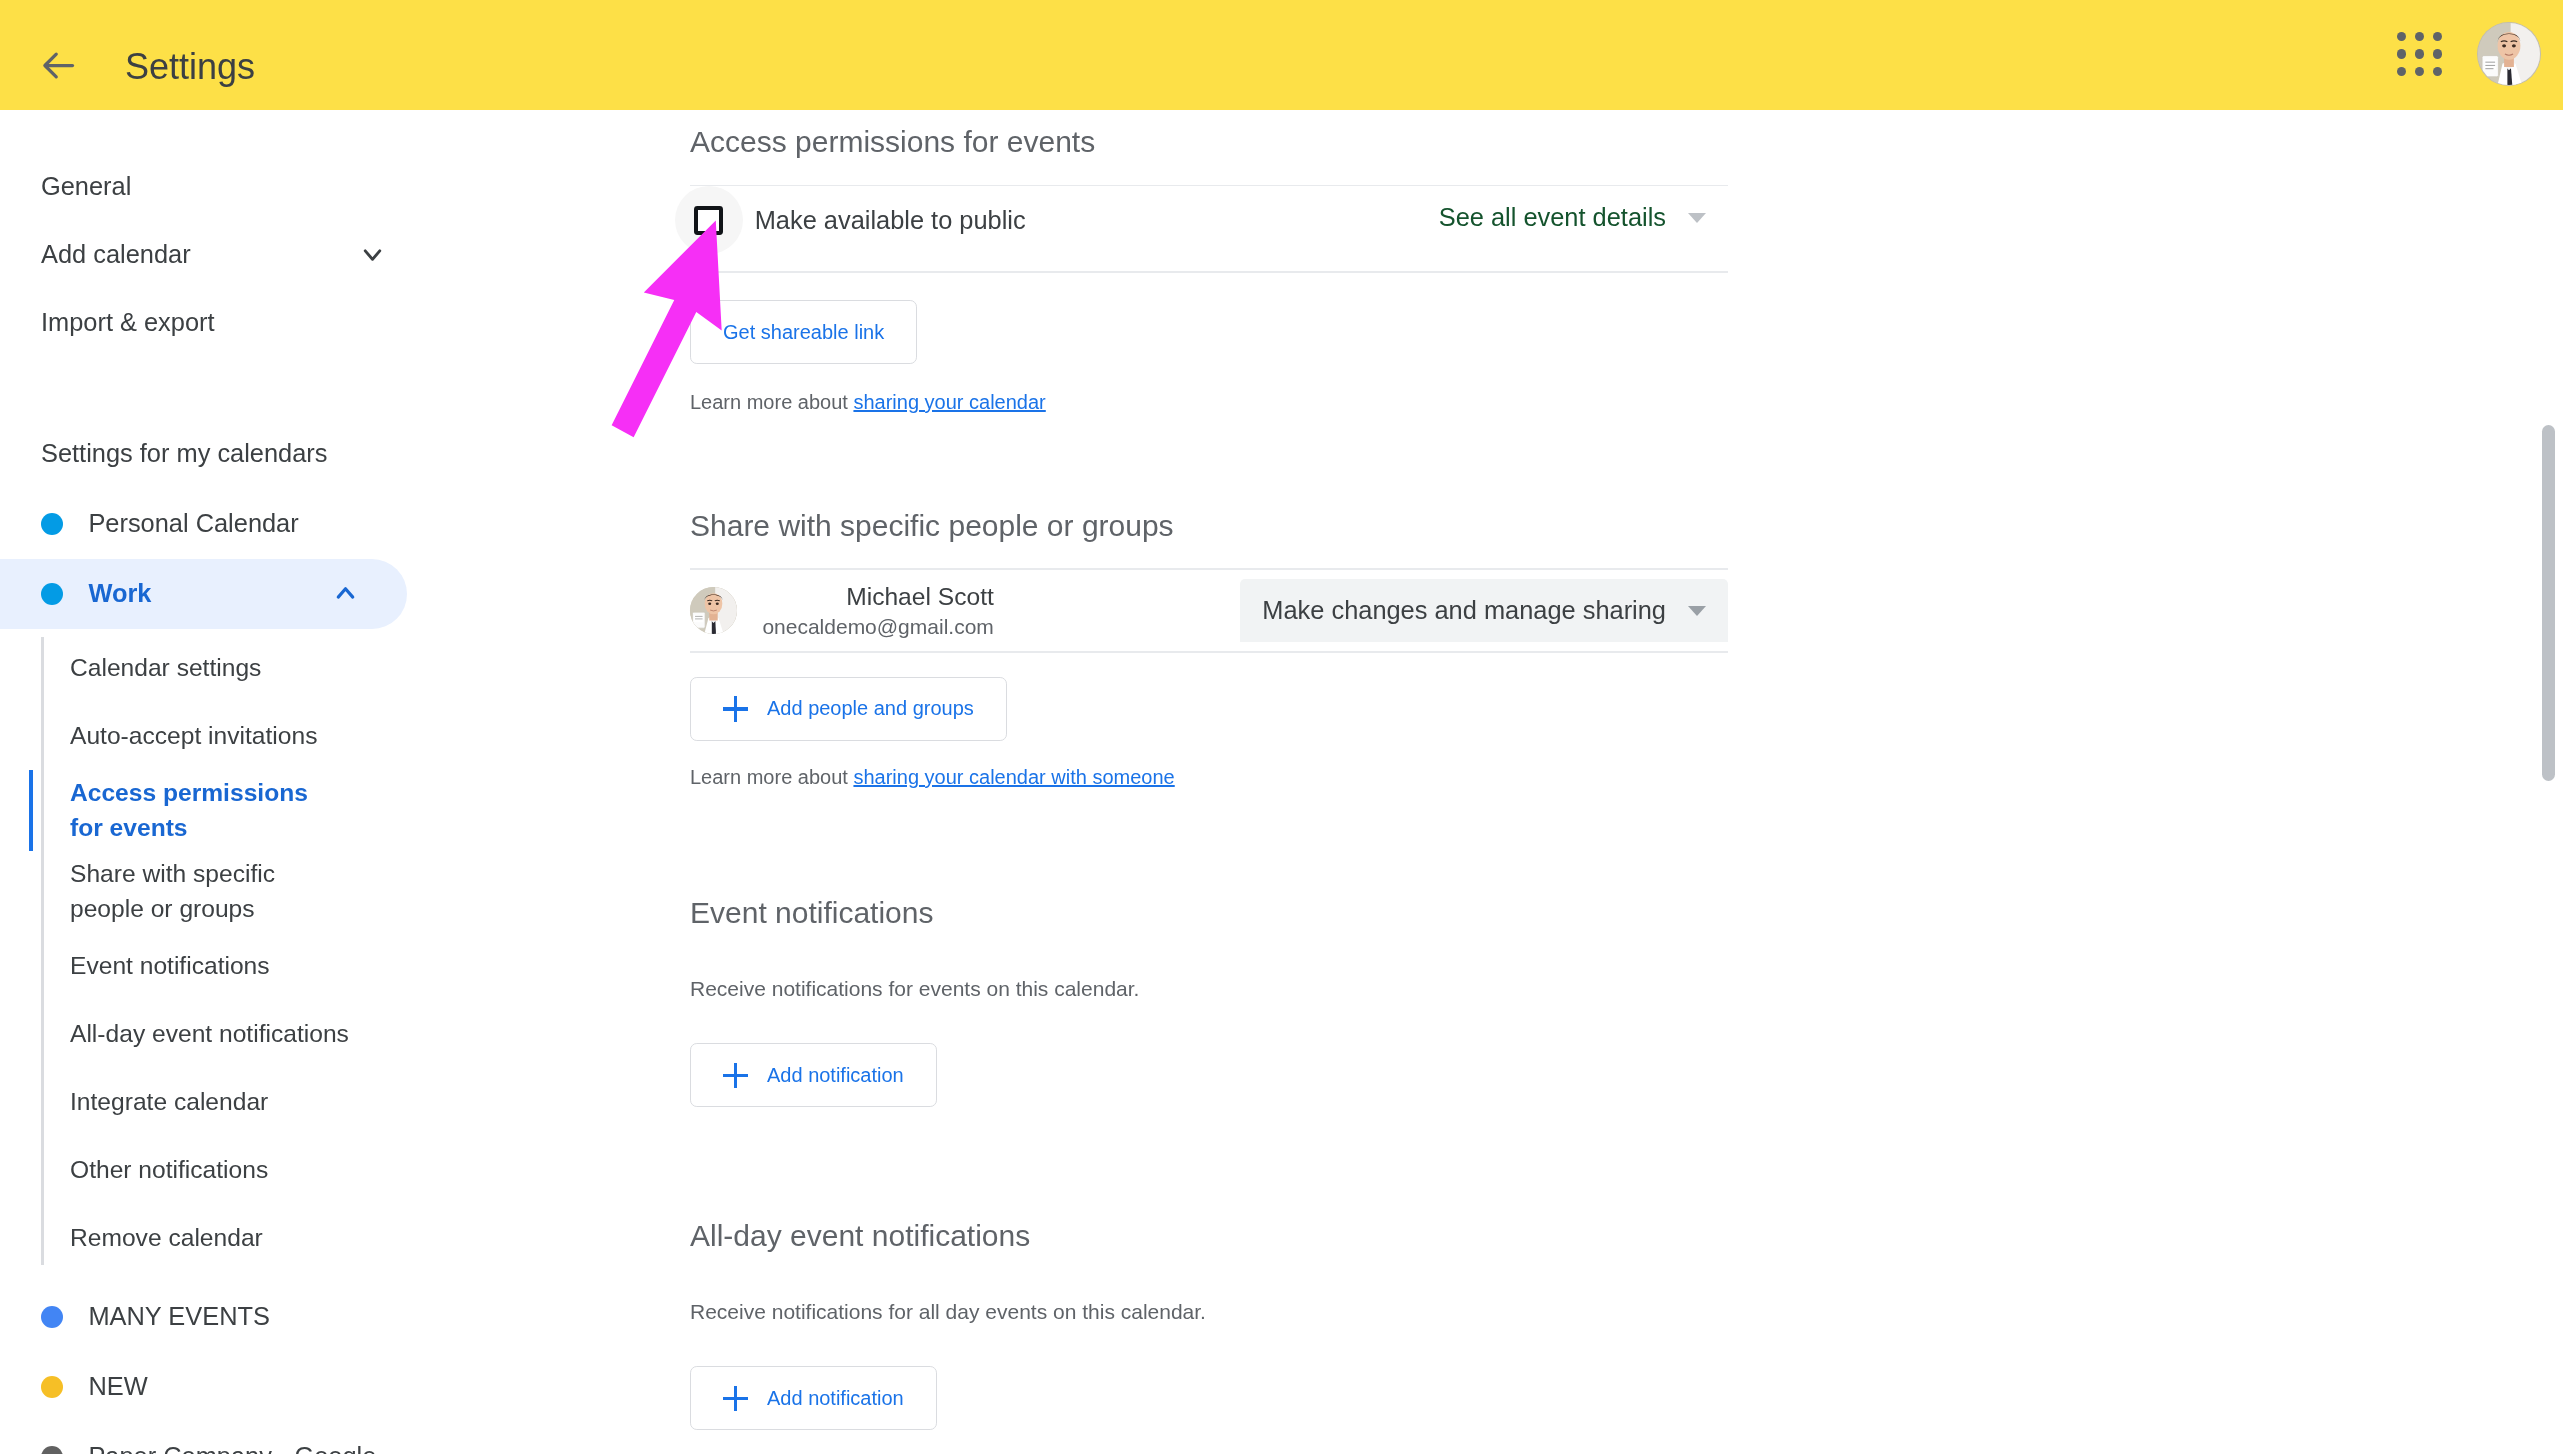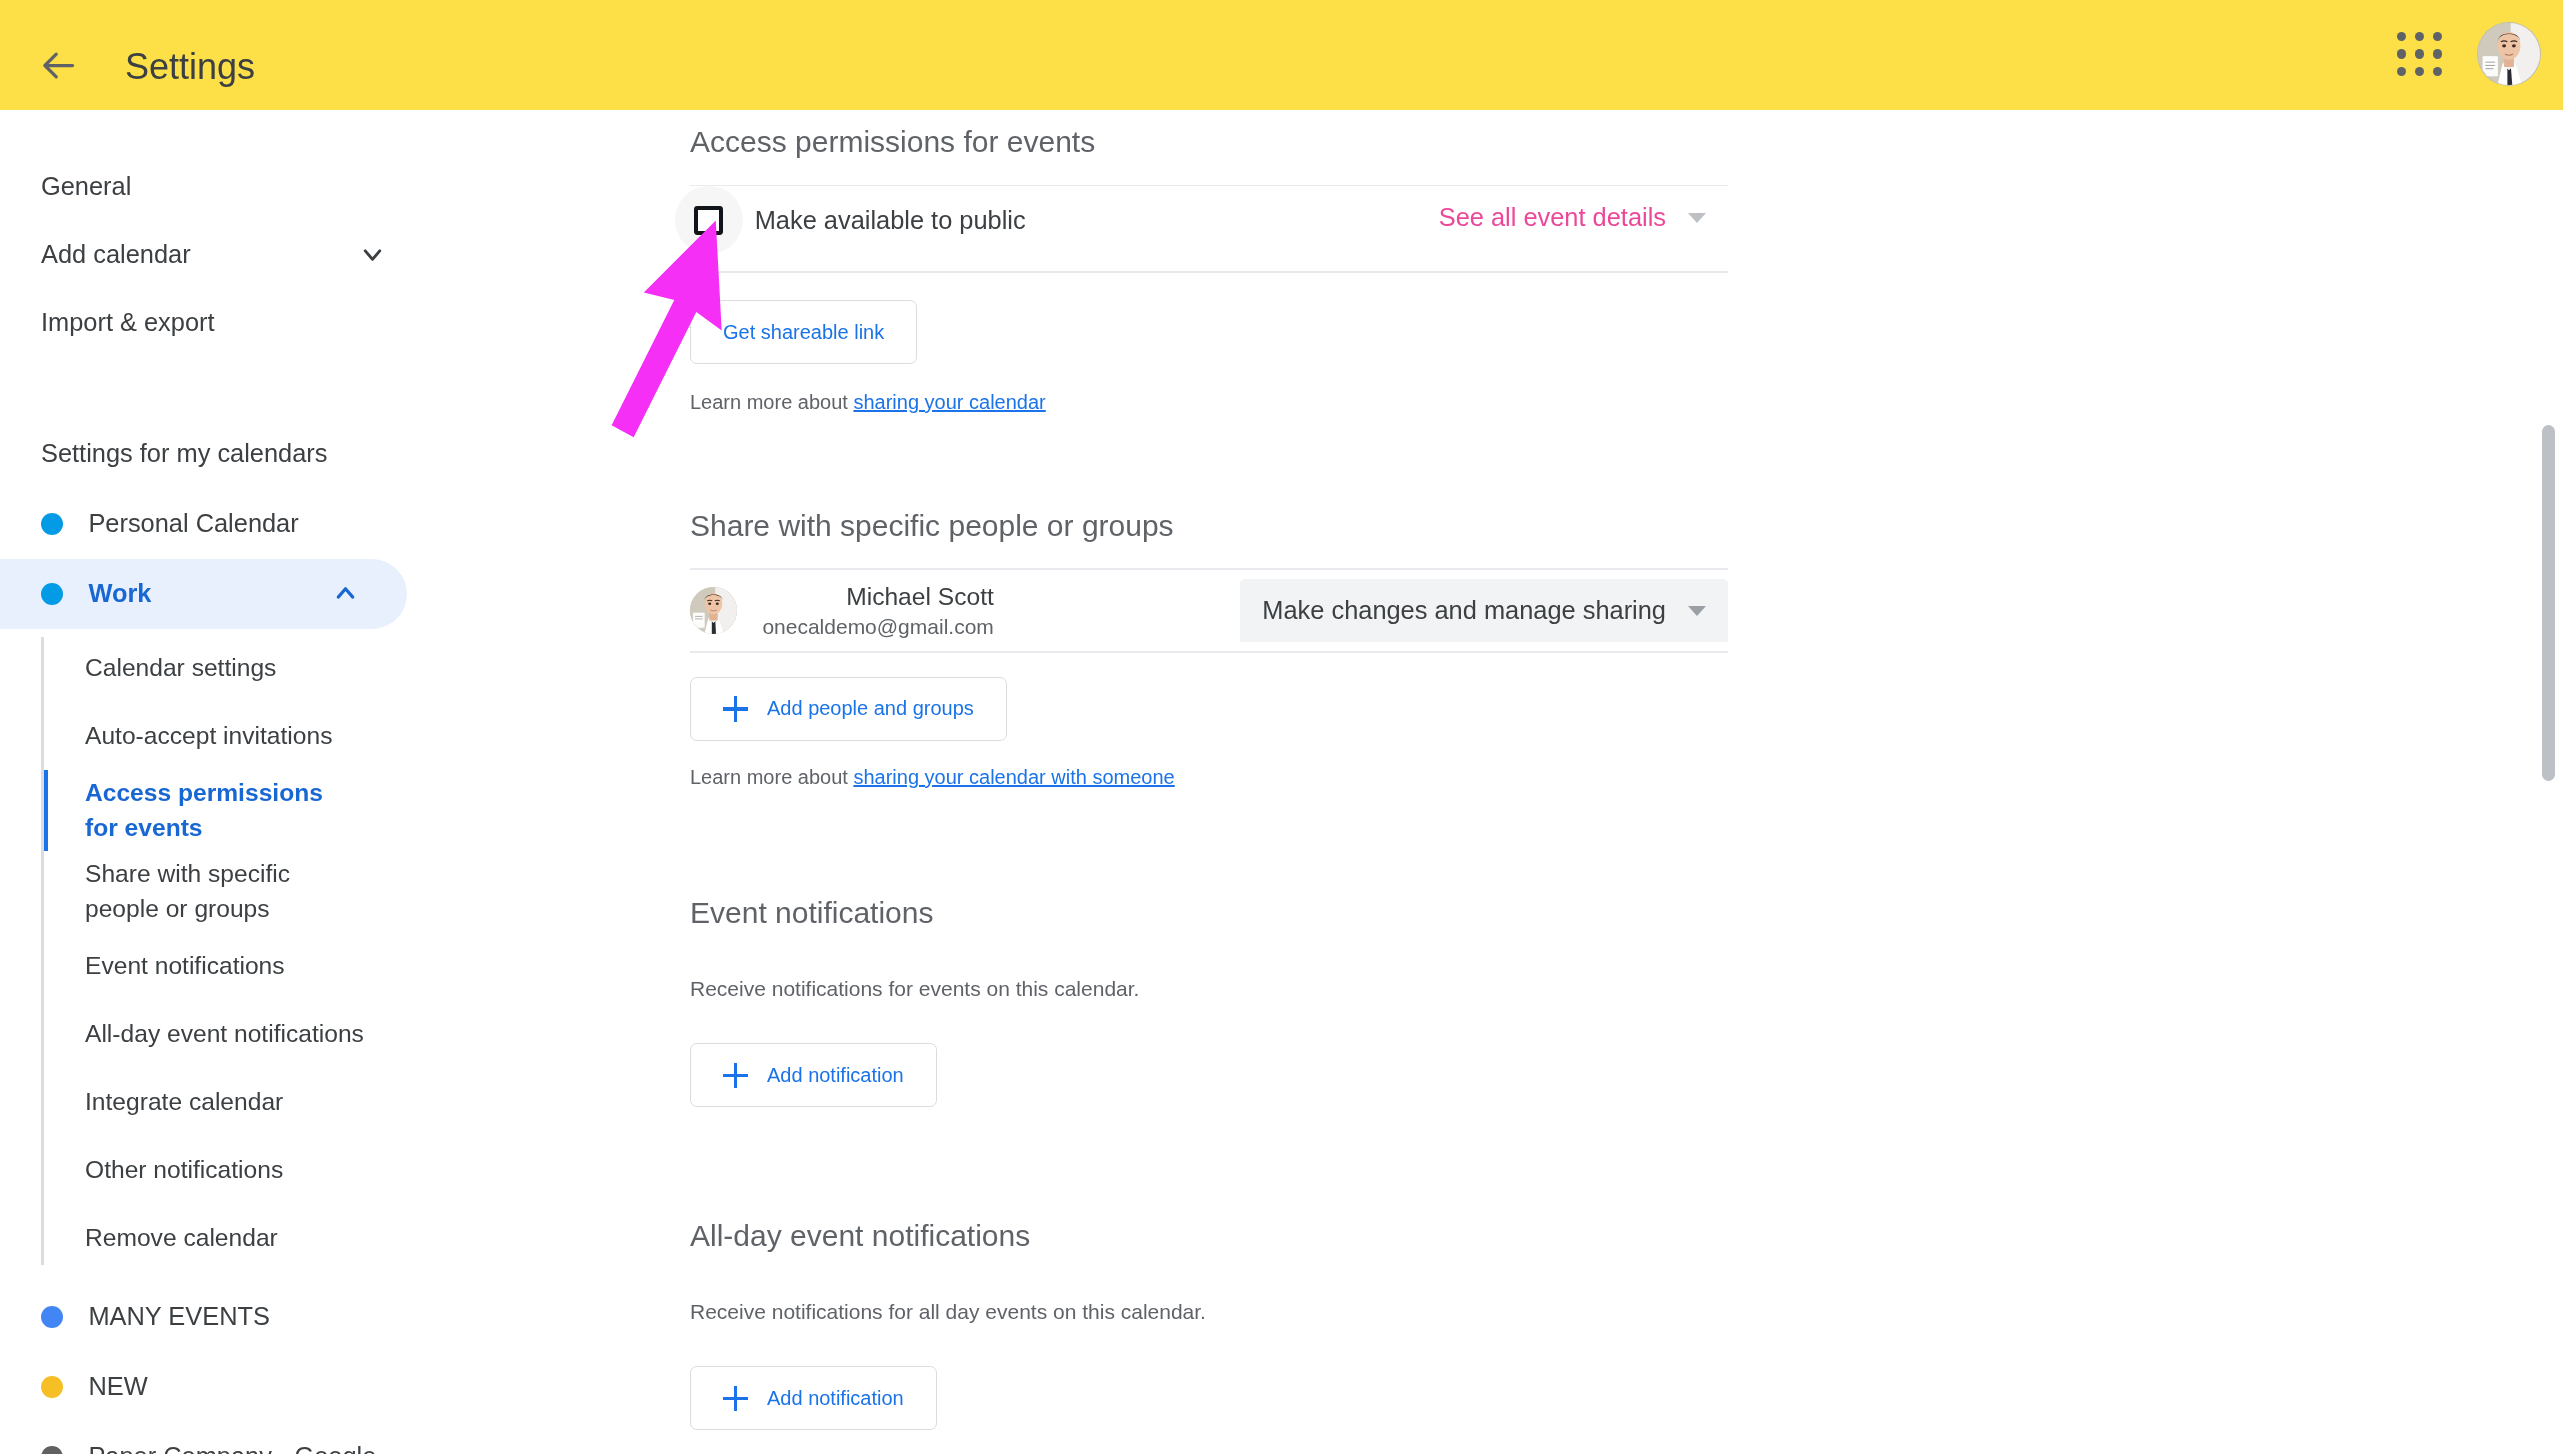--- a/index.html
+++ b/index.html
@@ -146,21 +146,21 @@
   .cal-row.selected .chev-up {
     position: absolute;
     right: 47px;
     display: flex; align-items: center;
   }
   .cal-row.selected .chev-up svg { width: 29px; height: 29px; }
 
   #subnav {
     position: relative;
     margin-top: 5.1px;
-    padding-left: 44px;
+    padding-left: 29px;
   }
   #subnav::before {
     content: "";
     position: absolute;
     left: 41px; top: 3.4px; bottom: 6.8px;
     width: 2.5px;
     background: #dadce0;
   }
   .sub-item {
     position: relative;
@@ -251,21 +251,21 @@
   .select-plain {
     display: flex;
     align-items: center;
     justify-content: space-between;
     height: 63px;
     padding: 0 22px 0 22px;
     border-radius: 5.1px 5.1px 0 0;
     min-width: 305px;
     cursor: pointer;
   }
-  .select-plain.disabled { color: #ec4899; cursor: default; }
+  .select-plain.disabled { color: #14532d; cursor: default; }
   .select-plain .sel-txt { font-size: 25.4px; white-space: nowrap; }
   .select-plain .caret {
     margin-left: 22px;
     width: 0; height: 0;
     border-left: 9.3px solid transparent;
     border-right: 9.3px solid transparent;
     border-top: 10.2px solid #bdc1c6;
   }
   .select-filled {
     background: #f1f3f4;

